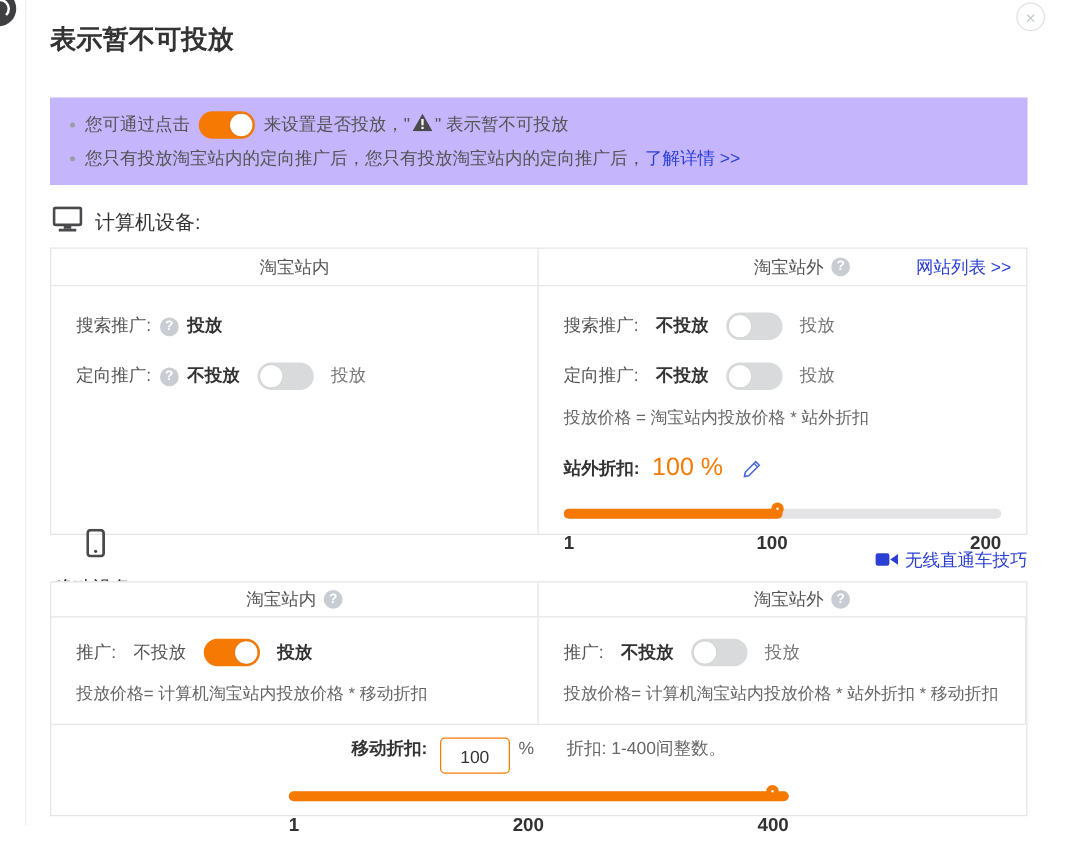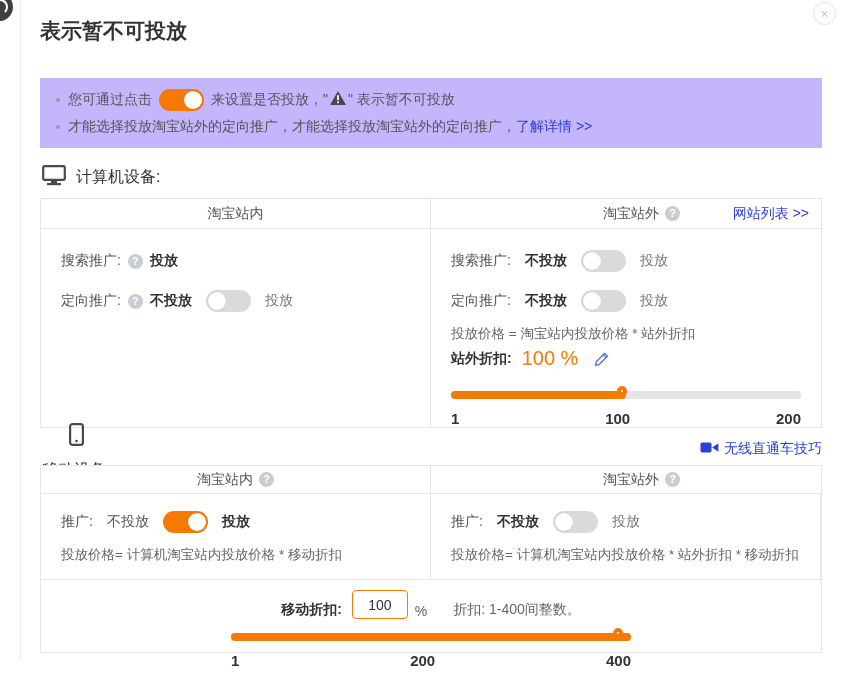--- a/index.html
+++ b/index.html
@@ -67,38 +67,38 @@
   .tbl-mobile .tbody .cell { height:85px; }
 
   .field-row { display:flex; align-items:center; margin:10px 0 8px; height:24px; font-size:14px; color:#555; }
   .field-row .st-on  { font-weight:bold; color:#333; }
   .field-row .st-off-bold { font-weight:bold; color:#333; }
   .field-row .st-idle { color:#777; }
   .help { display:inline-block; width:15px; height:15px; border-radius:50%; background:#c9cdd3;
     color:#fff; font-size:11px; line-height:15px; text-align:center; font-weight:bold; flex:none; }
 
   .formula { font-size:13.5px; color:#666; margin-top:12px; }
-  .discount-row { display:flex; align-items:center; margin-top:4px; }
+  .discount-row { display:flex; align-items:center; margin-top:20px; }
   .discount-label { font-weight:bold; font-size:14px; color:#333; margin-right:10px; }
   .discount-value { color:#f57903; font-size:20px; }
   .edit-icon { margin-left:16px; cursor:pointer; display:inline-flex; }
 
   
   .slider { position:relative; height:18px; cursor:pointer; }
   .slider .track { position:absolute; left:0; right:0; top:5px; height:8px; border-radius:4px; background:#e4e4e6; }
   .slider .fill  { position:absolute; left:0; top:5px; height:8px; border-radius:4px; background:#f57903; }
   .slider .handle { position:absolute; top:0; width:10px; height:10px; border:4px solid #f57903;
     background:#fff; border-radius:50%; }
   .slider-labels { display:flex; justify-content:space-between; margin-top:6px;
     font-size:15px; font-weight:bold; color:#333; }
   .comp-slider-wrap { margin-top:16px; }
 
   
   .mob-discount { grid-column:1 / span 2; border-top:1px solid #e4e6e9; padding:10px 0 6px; }
-  .mob-discount-line { display:flex; align-items:flex-end; justify-content:center; font-size:14px; }
+  .mob-discount-line { display:flex; align-items:flex-start; justify-content:center; font-size:14px; }
   .mob-discount-line .lbl { font-weight:bold; color:#333; margin-right:10px; }
   .pct-input { width:56px; height:29px; border:1px solid #f57903; border-radius:4px;
     text-align:center; font-size:14px; color:#333; outline:none; }
   .pct-unit { color:#666; margin-left:7px; }
   .pct-hint { color:#666; margin-left:26px; }
   .mob-slider-wrap { width:400px; margin:9px auto 0; }
 </style>
 </head>
 <body>
 
@@ -124,21 +124,21 @@
         <svg width="16" height="14" viewBox="0 0 16 14">
             <path d="M8 0 L16 14 H0 Z" fill="#4a4a4e"></path>
             <rect x="7.1" y="4.2" width="1.8" height="5" fill="#fff"></rect>
             <rect x="7.1" y="10.4" width="1.8" height="1.8" fill="#fff"></rect>
           </svg>
       </span>
       <span>" 表示暂不可投放</span>
     </div>
     <div class="notice-row">
       <span class="bullet"></span>
-      <span>才能选择投放淘宝站外的定向推广，才能选择投放淘宝站外的定向推广，</span>
+      <span>您只有投放淘宝站内的定向推广后，您只有投放淘宝站内的定向推广后，</span>
       <a class="lnk">了解详情 &gt;&gt;</a>
     </div>
   </div>
 
   <div class="section-head sec-computer">
     <span>
       <svg width="24" height="21" viewBox="0 0 24 21">
           <rect x="1.2" y="1.2" width="21.6" height="13.6" rx="1.5" fill="none" stroke="#4a4a4e" stroke-width="2.2"></rect>
           <rect x="9" y="15.8" width="6" height="2.2" fill="#4a4a4e"></rect>
           <rect x="5" y="18" width="14" height="2.2" fill="#4a4a4e"></rect>

